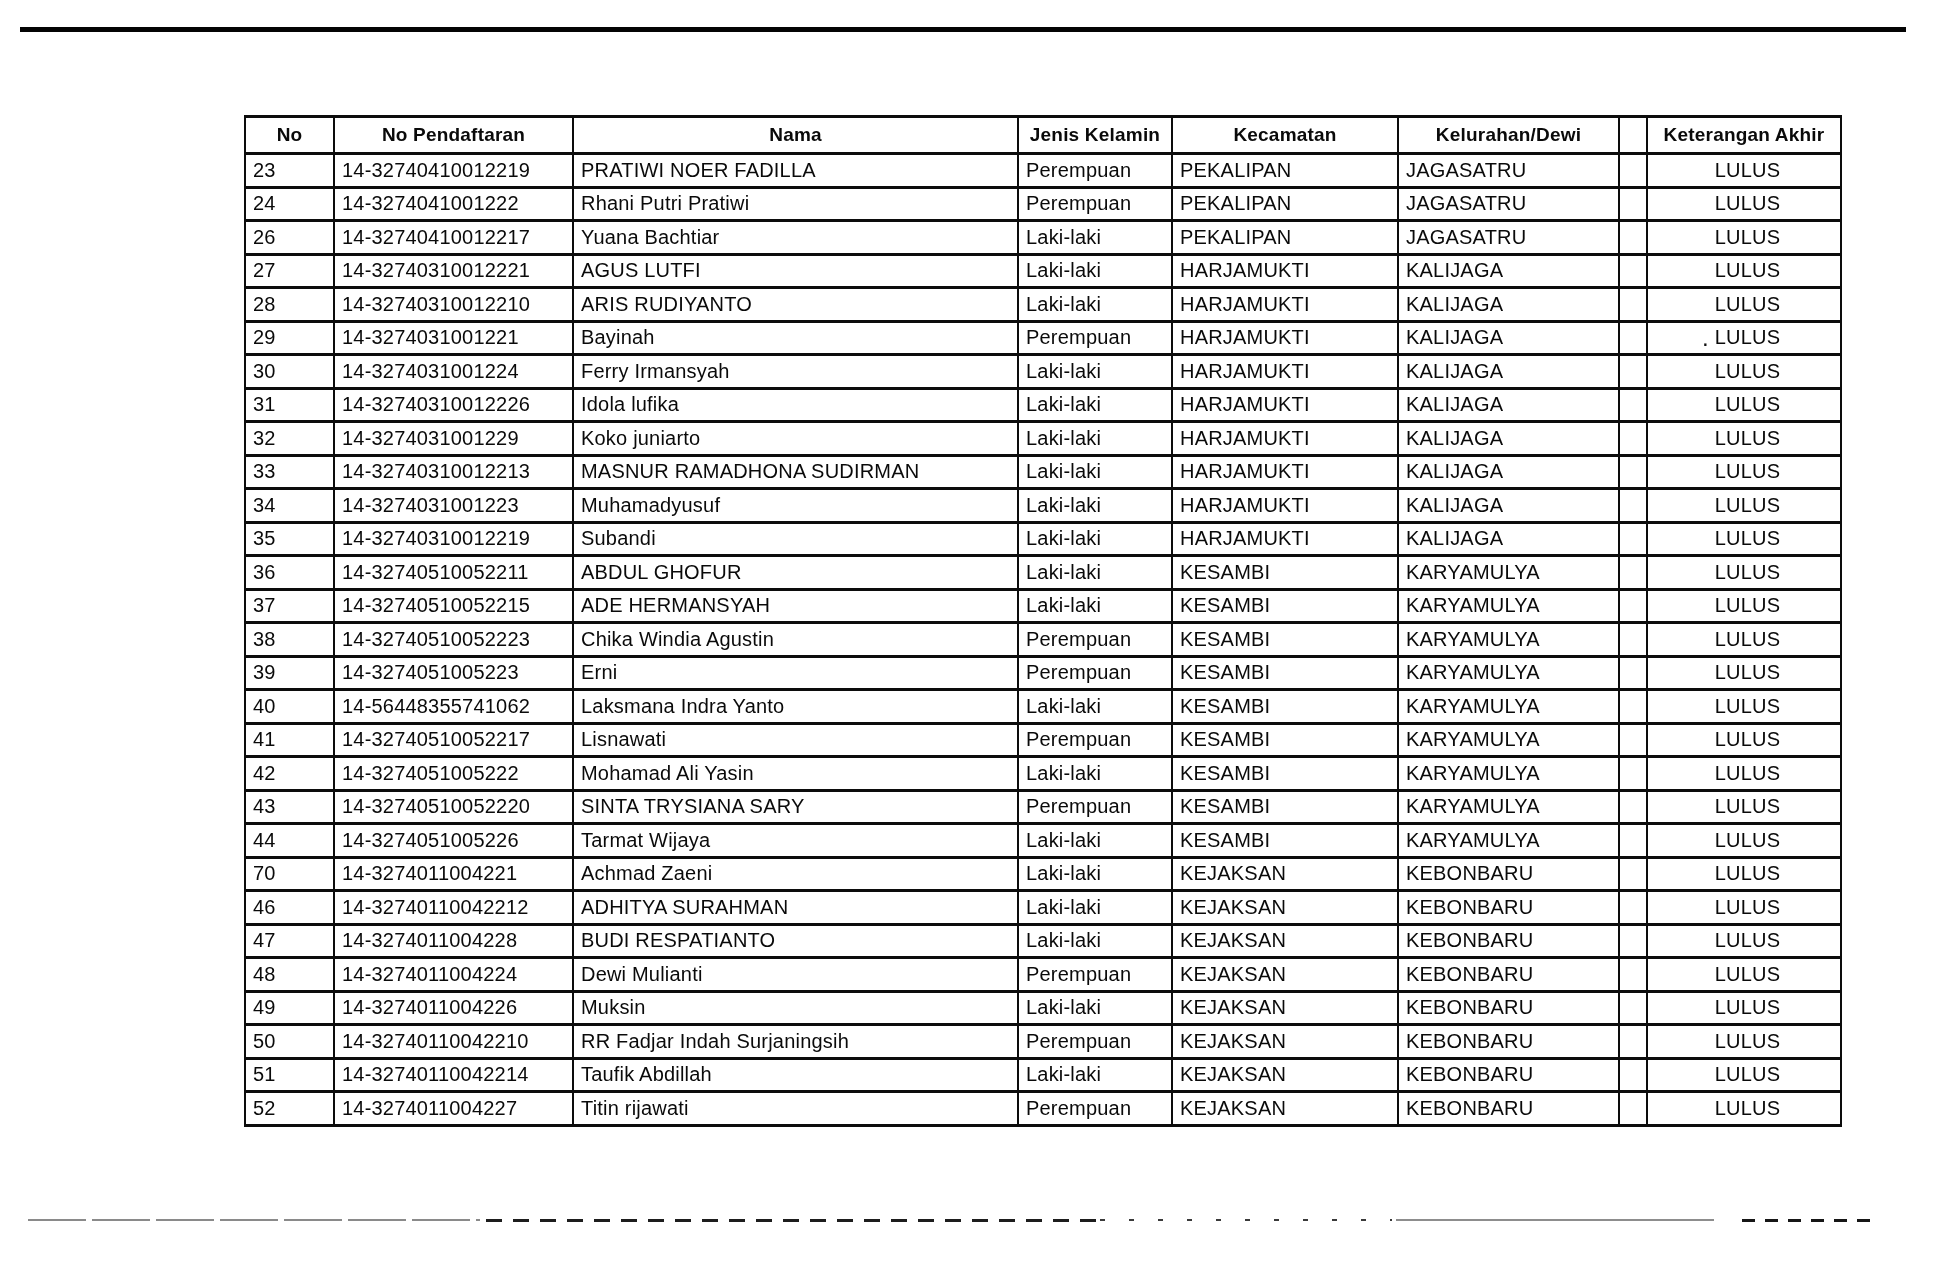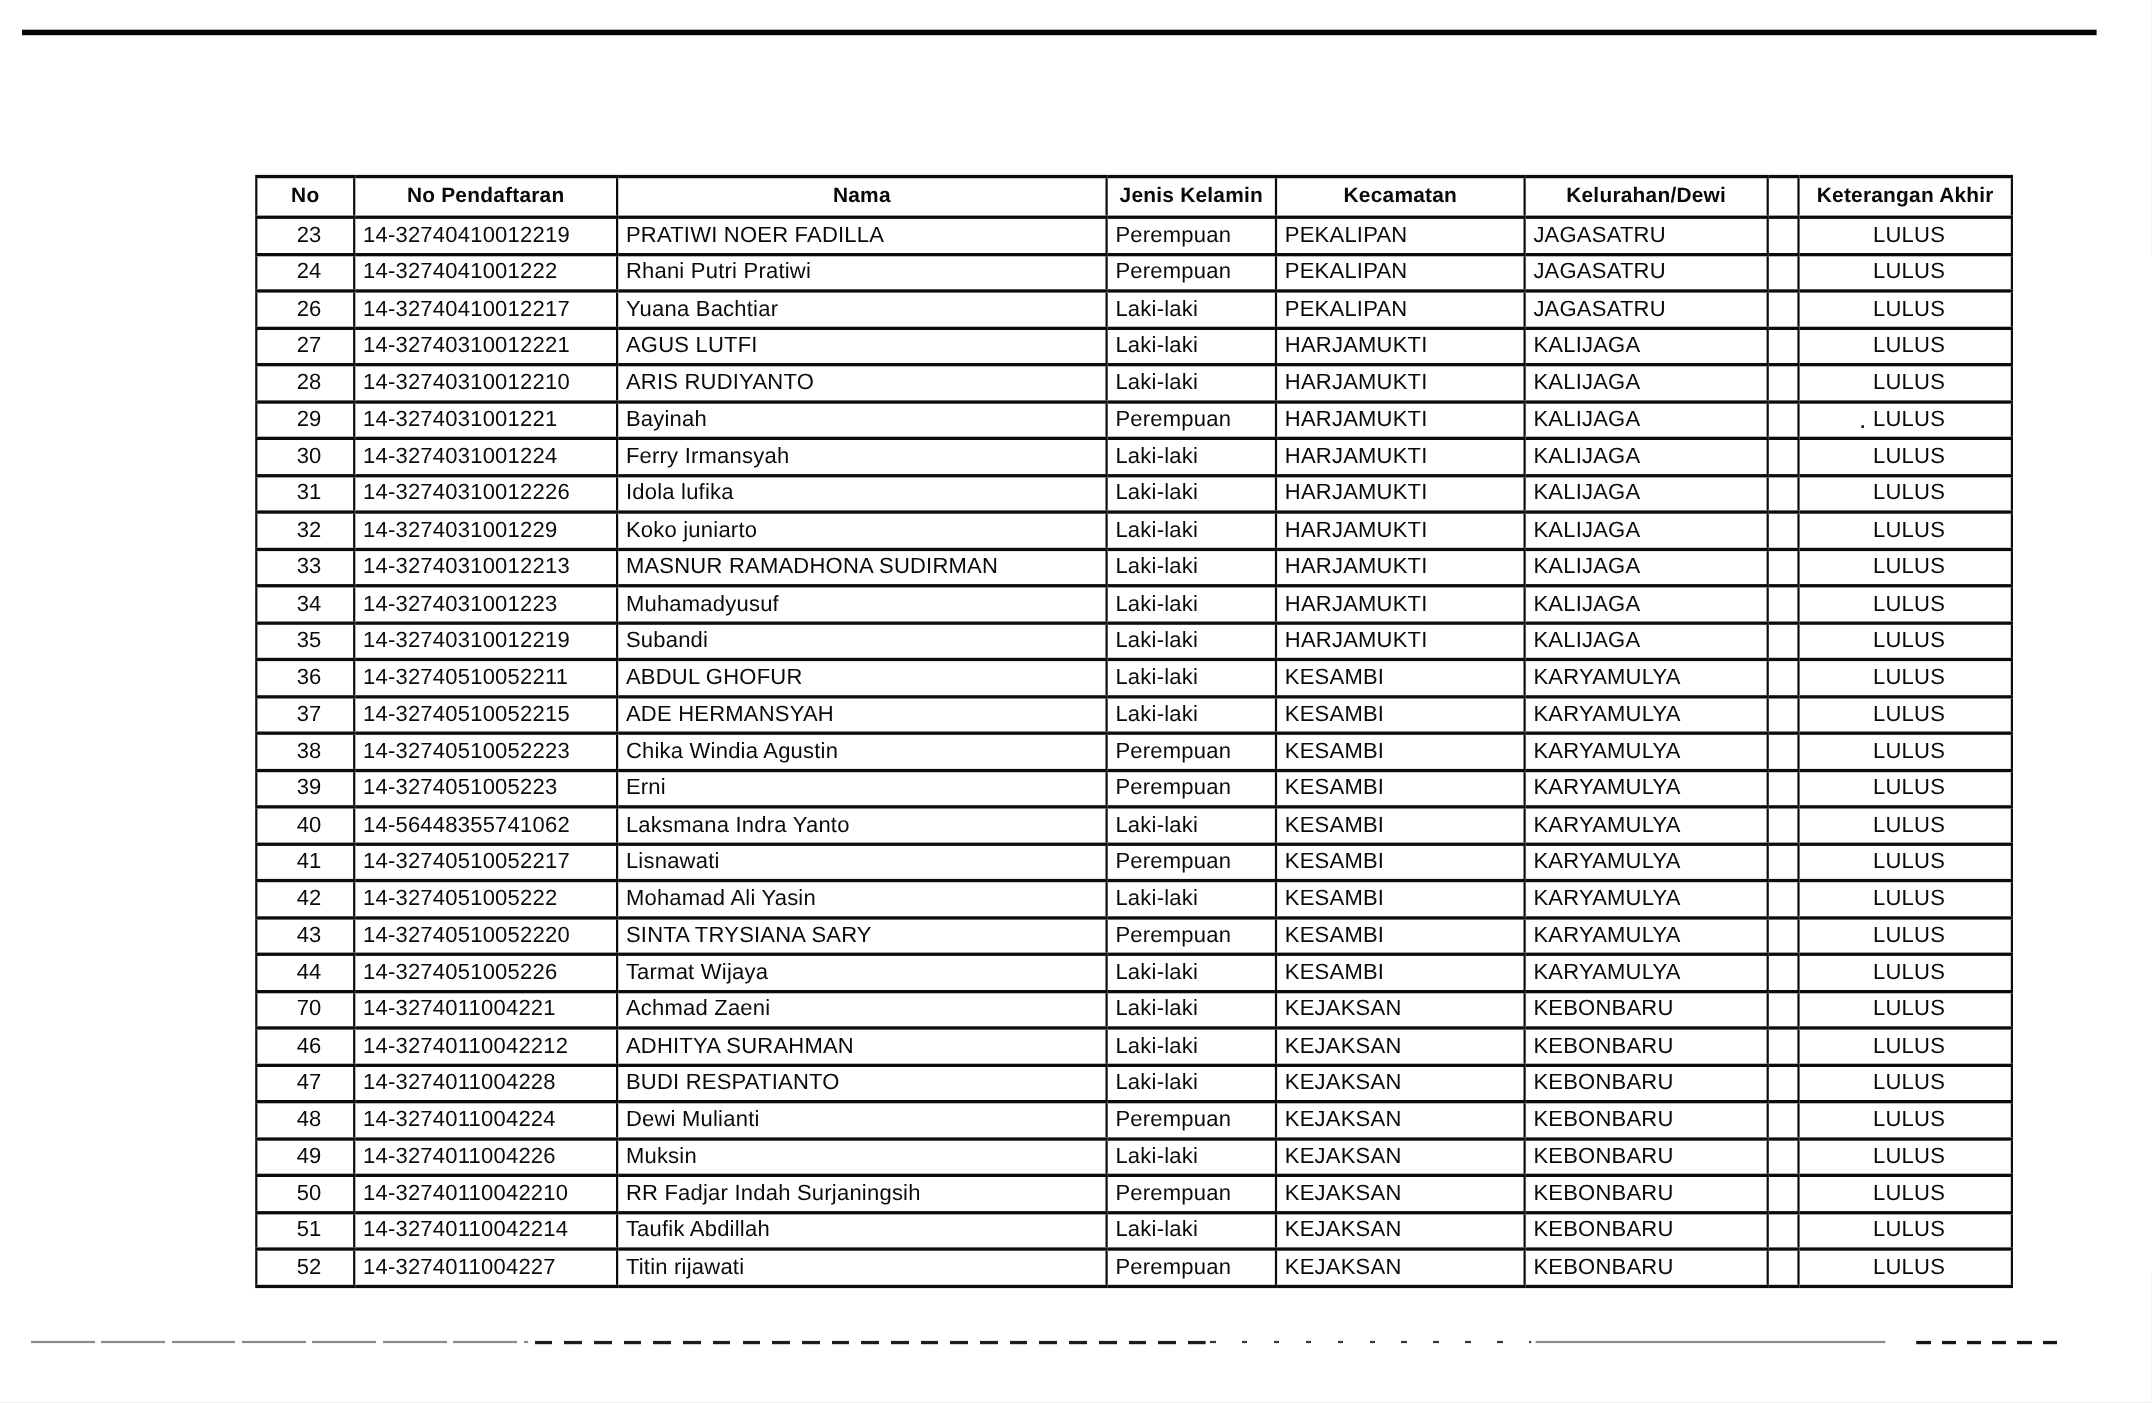--- a/index.html
+++ b/index.html
@@ -17,21 +17,21 @@
   .top-rule {
     position: absolute;
     left: 20px; top: 27px;
     width: 1886px; height: 5px;
     background: #040404;
   }
 
   
   .table-wrap {
     position: absolute;
-    left: 232px; top: 115px; margin-top: 44px;
+    left: 244px; top: 115px;
   }
   table.results {
     border-collapse: collapse;
     table-layout: fixed;
     width: 1596px;
     background: #fff;
   }
   table.results th, table.results td {
     border-left: 2px solid #0c0c0c;
     border-right: 2px solid #0c0c0c;
@@ -55,21 +55,21 @@
 
   col.c-no        { width: 89px;  }
   col.c-pend      { width: 239px; }
   col.c-nama      { width: 445px; }
   col.c-jenis     { width: 154px; }
   col.c-kec       { width: 226px; }
   col.c-kel       { width: 221px; }
   col.c-gap       { width: 28px;  }
   col.c-ket       { width: 194px; }
 
-  td.cell-no { text-align: center; padding: 0; }
+  td.cell-no { text-align: left; padding: 0; }
   td.cell-keterangan { text-align: center; padding: 0; position: relative; }
   td.cell-gap, th.cell-gap { padding: 0; }
 
   .stray-mark {
     position: absolute;
     left: 54px; top: 2px;
     font-size: 24px;
     color: #111;
     line-height: 26px;
   }

